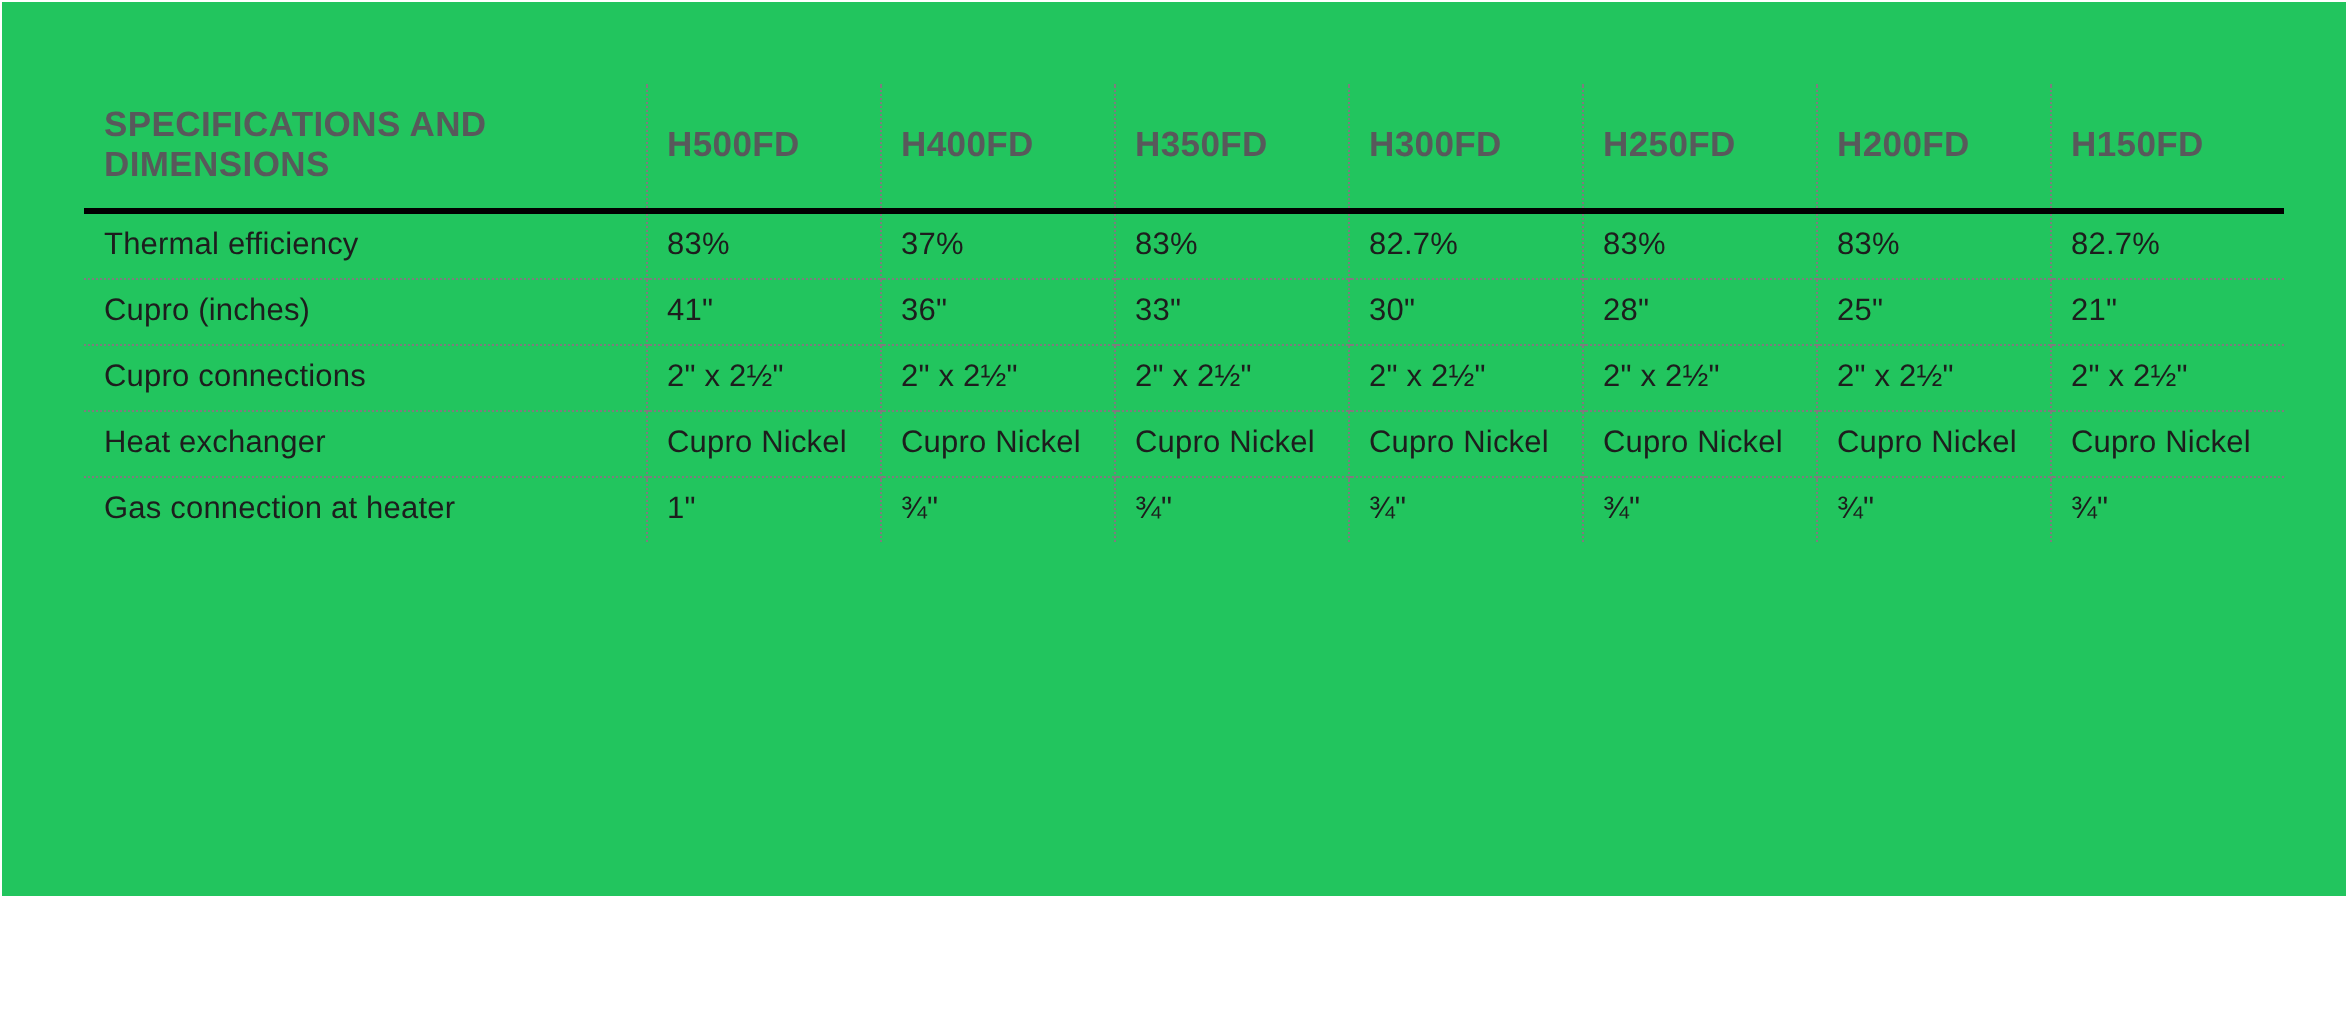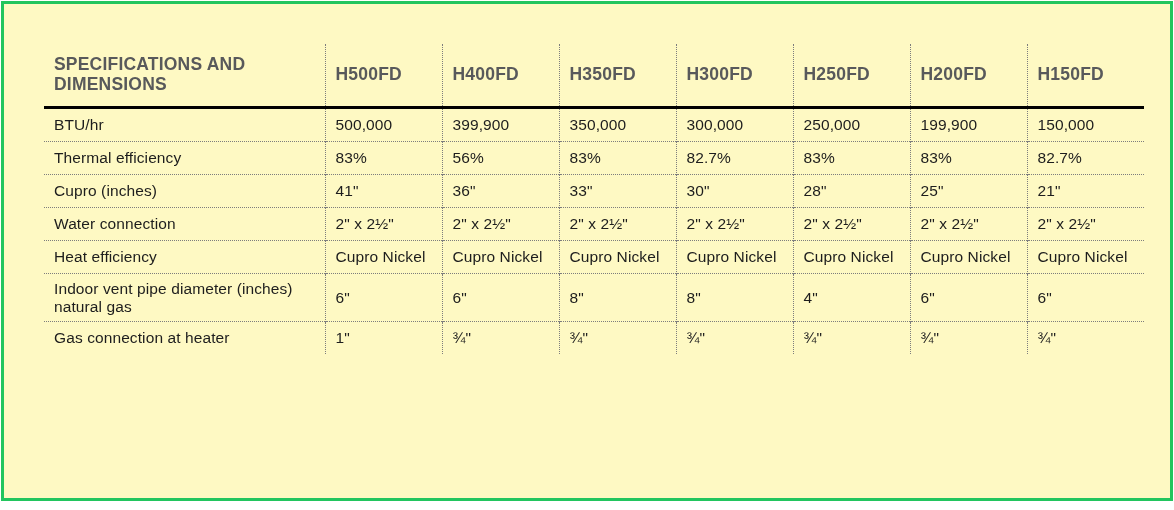--- a/index.html
+++ b/index.html
@@ -8,24 +8,24 @@
     background: #ffffff;
   }
   body {
     width: 1174px;
     height: 510px;
     font-family: "Liberation Sans", sans-serif;
   }
   .canvas {
     box-sizing: border-box;
     width: 1172px;
-    height: 500px;
+    height: 447px;
     margin: 1px;
-    border: 3px solid #22c55e;
-    background: #fef9c3;
+    border: 1px solid #22c55e;
+    background: #22c55e;
     position: relative;
     overflow: hidden;
   }
   table.spec-table {
     position: absolute;
     left: 40px;
     top: 40px;
     border-collapse: collapse;
     table-layout: fixed;
     width: 1100px;
@@ -90,78 +90,58 @@
         <th>H400FD</th>
         <th>H350FD</th>
         <th>H300FD</th>
         <th>H250FD</th>
         <th>H200FD</th>
         <th>H150FD</th>
       </tr>
     </thead>
     <tbody id="spec-body">
         <tr>
-          <td class="label">BTU/hr</td>
-          <td>500,000</td>
-          <td>399,900</td>
-          <td>350,000</td>
-          <td>300,000</td>
-          <td>250,000</td>
-          <td>199,900</td>
-          <td>150,000</td>
-        </tr>
-        <tr>
           <td class="label">Thermal efficiency</td>
           <td>83%</td>
-          <td>56%</td>
+          <td>37%</td>
           <td>83%</td>
           <td>82.7%</td>
           <td>83%</td>
           <td>83%</td>
           <td>82.7%</td>
         </tr>
         <tr>
           <td class="label">Cupro (inches)</td>
           <td>41"</td>
           <td>36"</td>
           <td>33"</td>
           <td>30"</td>
           <td>28"</td>
           <td>25"</td>
           <td>21"</td>
         </tr>
         <tr>
-          <td class="label">Water connection</td>
+          <td class="label">Cupro connections</td>
           <td>2" x 2½"</td>
           <td>2" x 2½"</td>
           <td>2" x 2½"</td>
           <td>2" x 2½"</td>
           <td>2" x 2½"</td>
           <td>2" x 2½"</td>
           <td>2" x 2½"</td>
         </tr>
         <tr>
-          <td class="label">Heat efficiency</td>
+          <td class="label">Heat exchanger</td>
           <td>Cupro Nickel</td>
           <td>Cupro Nickel</td>
           <td>Cupro Nickel</td>
           <td>Cupro Nickel</td>
           <td>Cupro Nickel</td>
           <td>Cupro Nickel</td>
           <td>Cupro Nickel</td>
-        </tr>
-        <tr class="tall">
-          <td class="label">Indoor vent pipe diameter (inches) natural gas</td>
-          <td>6"</td>
-          <td>6"</td>
-          <td>8"</td>
-          <td>8"</td>
-          <td>4"</td>
-          <td>6"</td>
-          <td>6"</td>
         </tr>
         <tr>
           <td class="label">Gas connection at heater</td>
           <td>1"</td>
           <td>¾"</td>
           <td>¾"</td>
           <td>¾"</td>
           <td>¾"</td>
           <td>¾"</td>
           <td>¾"</td>

